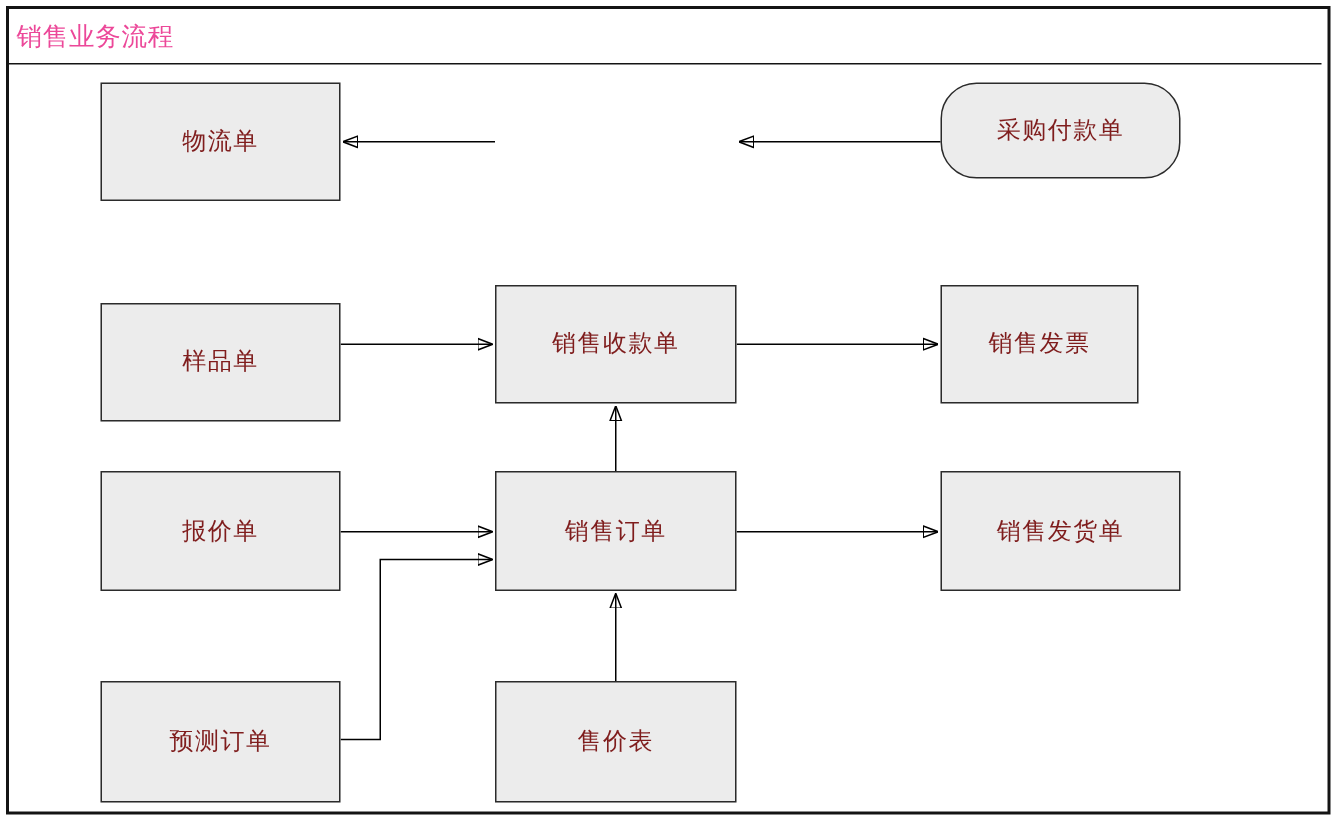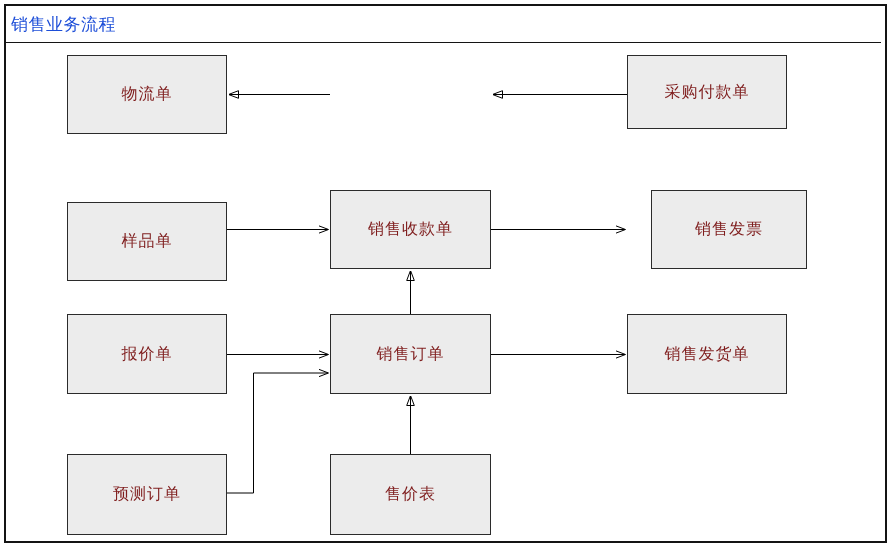--- a/index.html
+++ b/index.html
@@ -23,21 +23,21 @@
     left: 6px; top: 6px;
     width: 875px; height: 37px;
     border-bottom: 1px solid #141414;
     display: flex;
     align-items: center;
     box-sizing: border-box;
     padding-left: 5px;
   }
   .title-text {
     font-size: 17px;
-    color: #1d4ed8;
+    color: #ec4899;
     letter-spacing: 0.5px;
   }
   .node {
     position: absolute;
     background: #ececec;
     border: 1px solid #2b2b2b;
     display: flex;
     align-items: center;
     justify-content: center;
     box-sizing: border-box;
@@ -80,31 +80,31 @@
     <path d="M 227 354.5 L 328 354.5" marker-end="url(#arrow)"></path>
     <path d="M 491 354.5 L 625 354.5" marker-end="url(#arrow)"></path>
     <path d="M 410.5 314 L 410.5 271" marker-end="url(#arrow)"></path>
     <path d="M 410.5 454 L 410.5 396" marker-end="url(#arrow)"></path>
     <path d="M 227 493 L 253.5 493 L 253.5 373 L 328 373" marker-end="url(#arrow)"></path>
   </svg>
 
   <div class="node" style="left:67px;  top:55px;  width:160px; height:79px;">
     <span>物流单</span>
   </div>
-  <div class="node" style="left:627px; top:55px;  width:160px; height:74px;">
+  <div class="node" style="left:627px; top:55px;  width:160px; height:64px;border-radius:24px;">
     <span>采购付款单</span>
   </div>
 
   <div class="node" style="left:67px;  top:190px; width:160px; height:79px;margin-top:12px;">
     <span>样品单</span>
   </div>
   <div class="node" style="left:330px; top:190px; width:161px; height:79px;">
     <span>销售收款单</span>
   </div>
-  <div class="node" style="left:627px; top:190px; width:156px; height:79px;margin-left:24px;">
+  <div class="node" style="left:627px; top:190px; width:132px; height:79px;">
     <span>销售发票</span>
   </div>
 
   <div class="node" style="left:67px;  top:314px; width:160px; height:80px;">
     <span>报价单</span>
   </div>
   <div class="node" style="left:330px; top:314px; width:161px; height:80px;">
     <span>销售订单</span>
   </div>
   <div class="node" style="left:627px; top:314px; width:160px; height:80px;">

